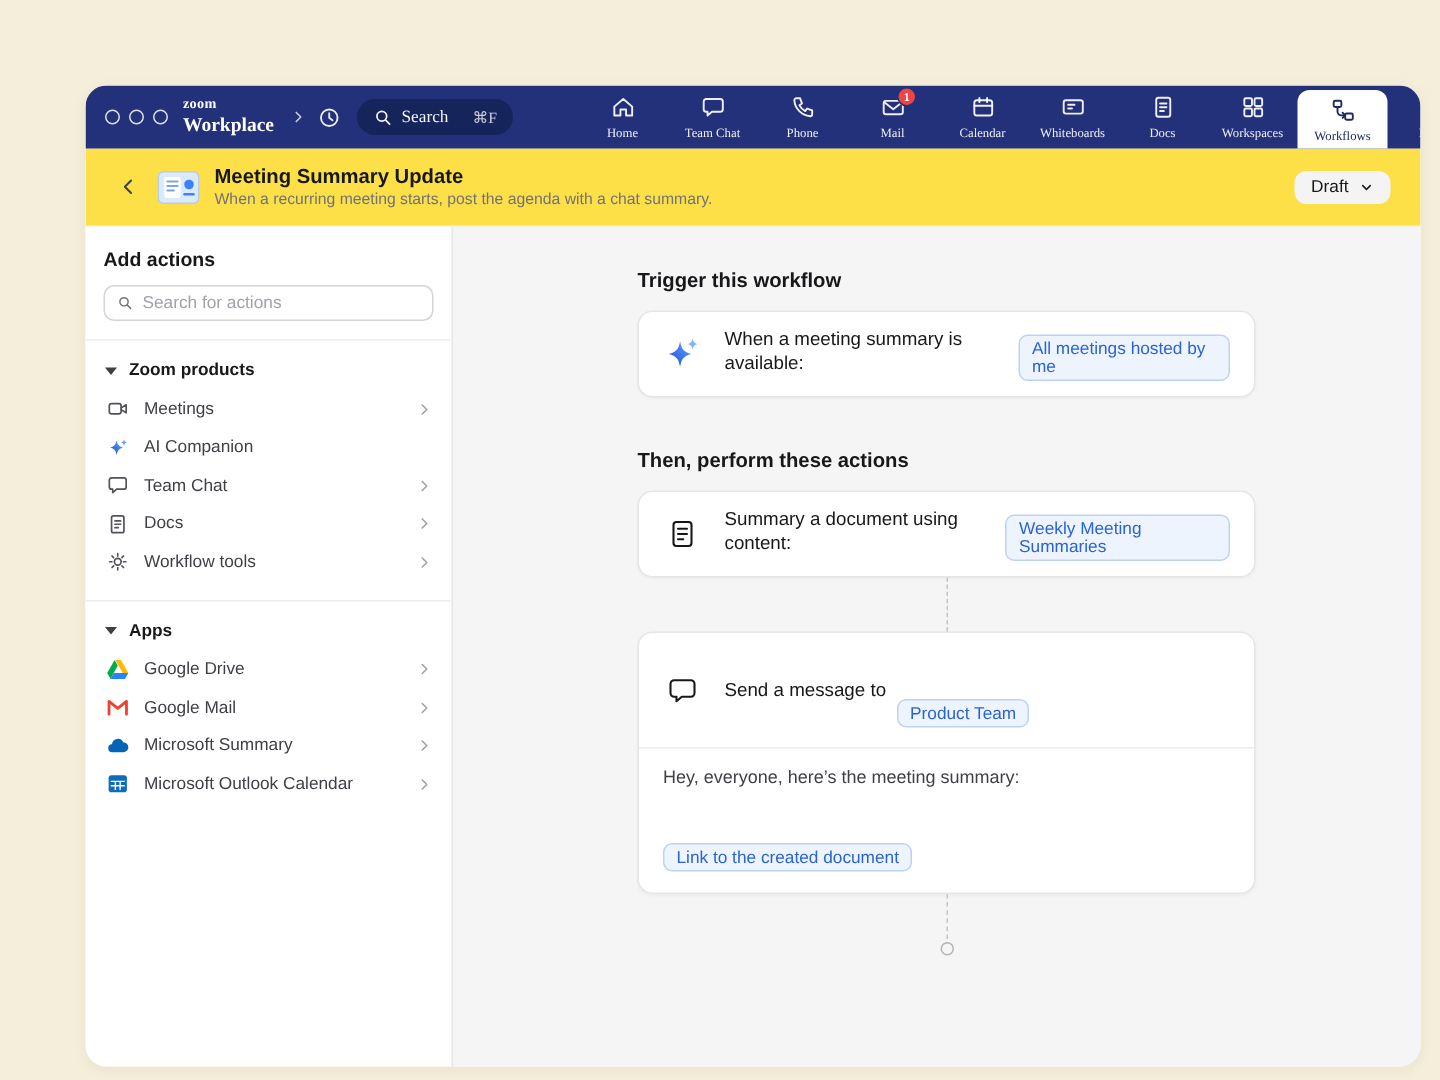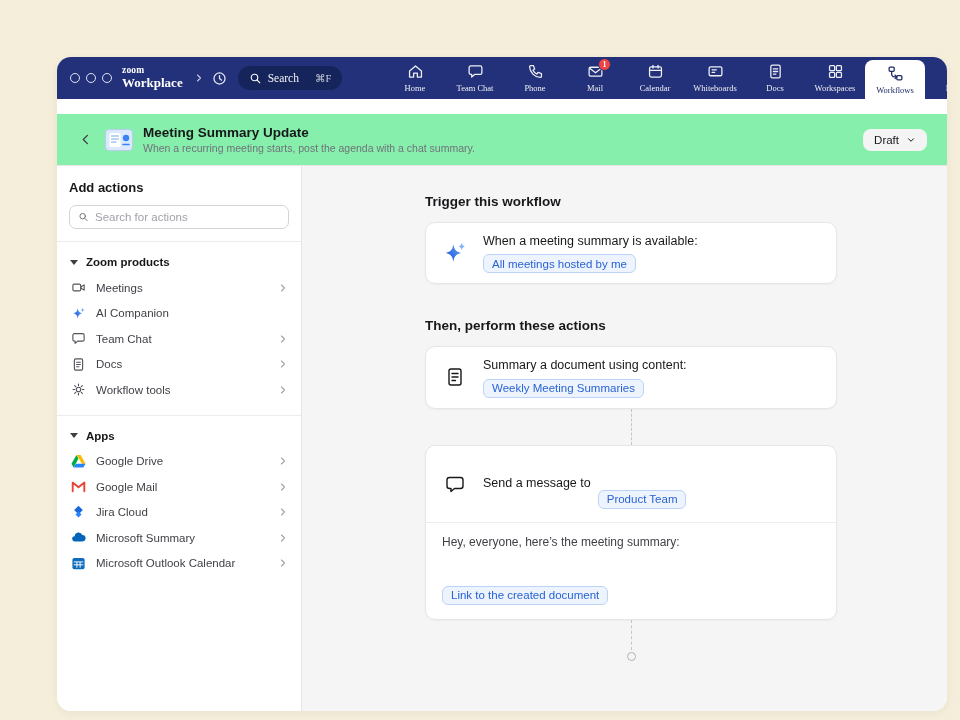--- a/index.html
+++ b/index.html
@@ -43,22 +43,22 @@
   .nav-item.active {
     background:#fff; color:#1d2a63; border-radius:8px 8px 0 0; margin-top:3px;
   }
   .badge {
     position:absolute; top:1px; left:33px; min-width:13px; height:13px; padding:0 3px;
     background:#ef4444; border-radius:7px; color:#fff; font-size:8px; font-weight:bold;
     display:flex; align-items:center; justify-content:center; border:1.5px solid #223179;
   }
   
   .headerbar {
-    flex:0 0 52px; background:#86efac; border-bottom:1px solid #e6e6ea;
-    display:flex; align-items:center; padding:0 20px 0 16px;margin-top:15px;
+    flex:0 0 52px; background:#fde047; border-bottom:1px solid #e6e6ea;
+    display:flex; align-items:center; padding:0 20px 0 16px;
   }
   .back-btn { width:24px; height:24px; display:flex; align-items:center; justify-content:center;
     color:#3f3f46; margin-right:8px; cursor:pointer; }
   .meeting-icon { margin-right:10px; display:flex; }
   .header-titles { display:flex; flex-direction:column; gap:2px; }
   .header-title { font-size:13.5px; font-weight:bold; color:#18181b; }
   .header-subtitle { font-size:10.5px; color:#71717a; }
   .draft-pill {
     margin-left:auto; display:flex; align-items:center; gap:7px;
     background:#f4f4f5; border-radius:8px; padding:5px 11px;
@@ -105,21 +105,21 @@
   .card-row { display:flex; align-items:center; gap:15px; padding:10px 16px; }
   .card-ic { flex:0 0 26px; display:flex; justify-content:center; color:#18181b; }
   .card-text { font-size:12.5px; font-weight:500; color:#18181b; line-height:1.3; }
   .tag {
     display:inline-block; width:max-content; background:#edf4fe; border:1px solid #bcd2f7;
     color:#2a63d4; font-size:11.5px; font-weight:500; padding:2.5px 8px; border-radius:6px;
     cursor:pointer;
     margin-top:31px;
   }
   .stacked .tag { margin-top:5px; }
-  .stacked { display:flex; flex-direction:column; }
+  .stacked { display:flex; flex-direction:row; }
   .trigger-card { margin-bottom:34px; }
   .connector { width:412px; display:flex; flex-direction:column; align-items:center; }
   .dash { height:36px; width:0; border-left:1.5px dashed #c4c4c9; }
   .dash.short { height:30px; }
   .add-node { width:9px; height:9px; border:1.5px solid #b3b3b8; border-radius:50%;
     margin-top:2px; cursor:pointer; background:transparent; }
   .msg-top { display:flex; align-items:center; gap:15px; padding:13px 16px; border-bottom:1px solid #ececef; }
   .msg-inline { display:flex; align-items:center; gap:7px; flex-wrap:wrap; }
   .msg-body { padding:12px 16px 14px; }
   .msg-body-text { font-size:12px; color:#3f3f46; display:block; margin-bottom:6px; }
@@ -391,35 +391,20 @@
         <span class="side-spacer"></span>
         <span class="side-chevron">
             <svg width="12" height="12" viewBox="0 0 20 20" fill="none" stroke="currentColor" stroke-width="1.8" stroke-linecap="round" stroke-linejoin="round">
               <path d="M7.5 5 l5 5 -5 5"></path>
             </svg>
           </span>
       </div>
       <div class="side-item">
         <span class="side-ic">
           <svg width="15" height="15" viewBox="0 0 16 16">
-              <polygon points="8,0.8 12.6,5.4 8,10 3.4,5.4" fill="#1868db"></polygon>
-              <polygon points="8,6.8 11.2,10 8,13.2 4.8,10" fill="#2684ff"></polygon>
-            </svg>
-        </span>
-        <span>Jira Cloud</span>
-        <span class="side-spacer"></span>
-        <span class="side-chevron">
-            <svg width="12" height="12" viewBox="0 0 20 20" fill="none" stroke="currentColor" stroke-width="1.8" stroke-linecap="round" stroke-linejoin="round">
-              <path d="M7.5 5 l5 5 -5 5"></path>
-            </svg>
-          </span>
-      </div>
-      <div class="side-item">
-        <span class="side-ic">
-          <svg width="15" height="15" viewBox="0 0 16 16">
               <path d="M12.3 12.2 H4.2 a2.8 2.8 0 0 1 -.3 -5.6 A4.2 4.2 0 0 1 12 5.4 a3.4 3.4 0 0 1 .3 6.8 Z" fill="#0364b8"></path>
             </svg>
         </span>
         <span>Microsoft Summary</span>
         <span class="side-spacer"></span>
         <span class="side-chevron">
             <svg width="12" height="12" viewBox="0 0 20 20" fill="none" stroke="currentColor" stroke-width="1.8" stroke-linecap="round" stroke-linejoin="round">
               <path d="M7.5 5 l5 5 -5 5"></path>
             </svg>
           </span>

